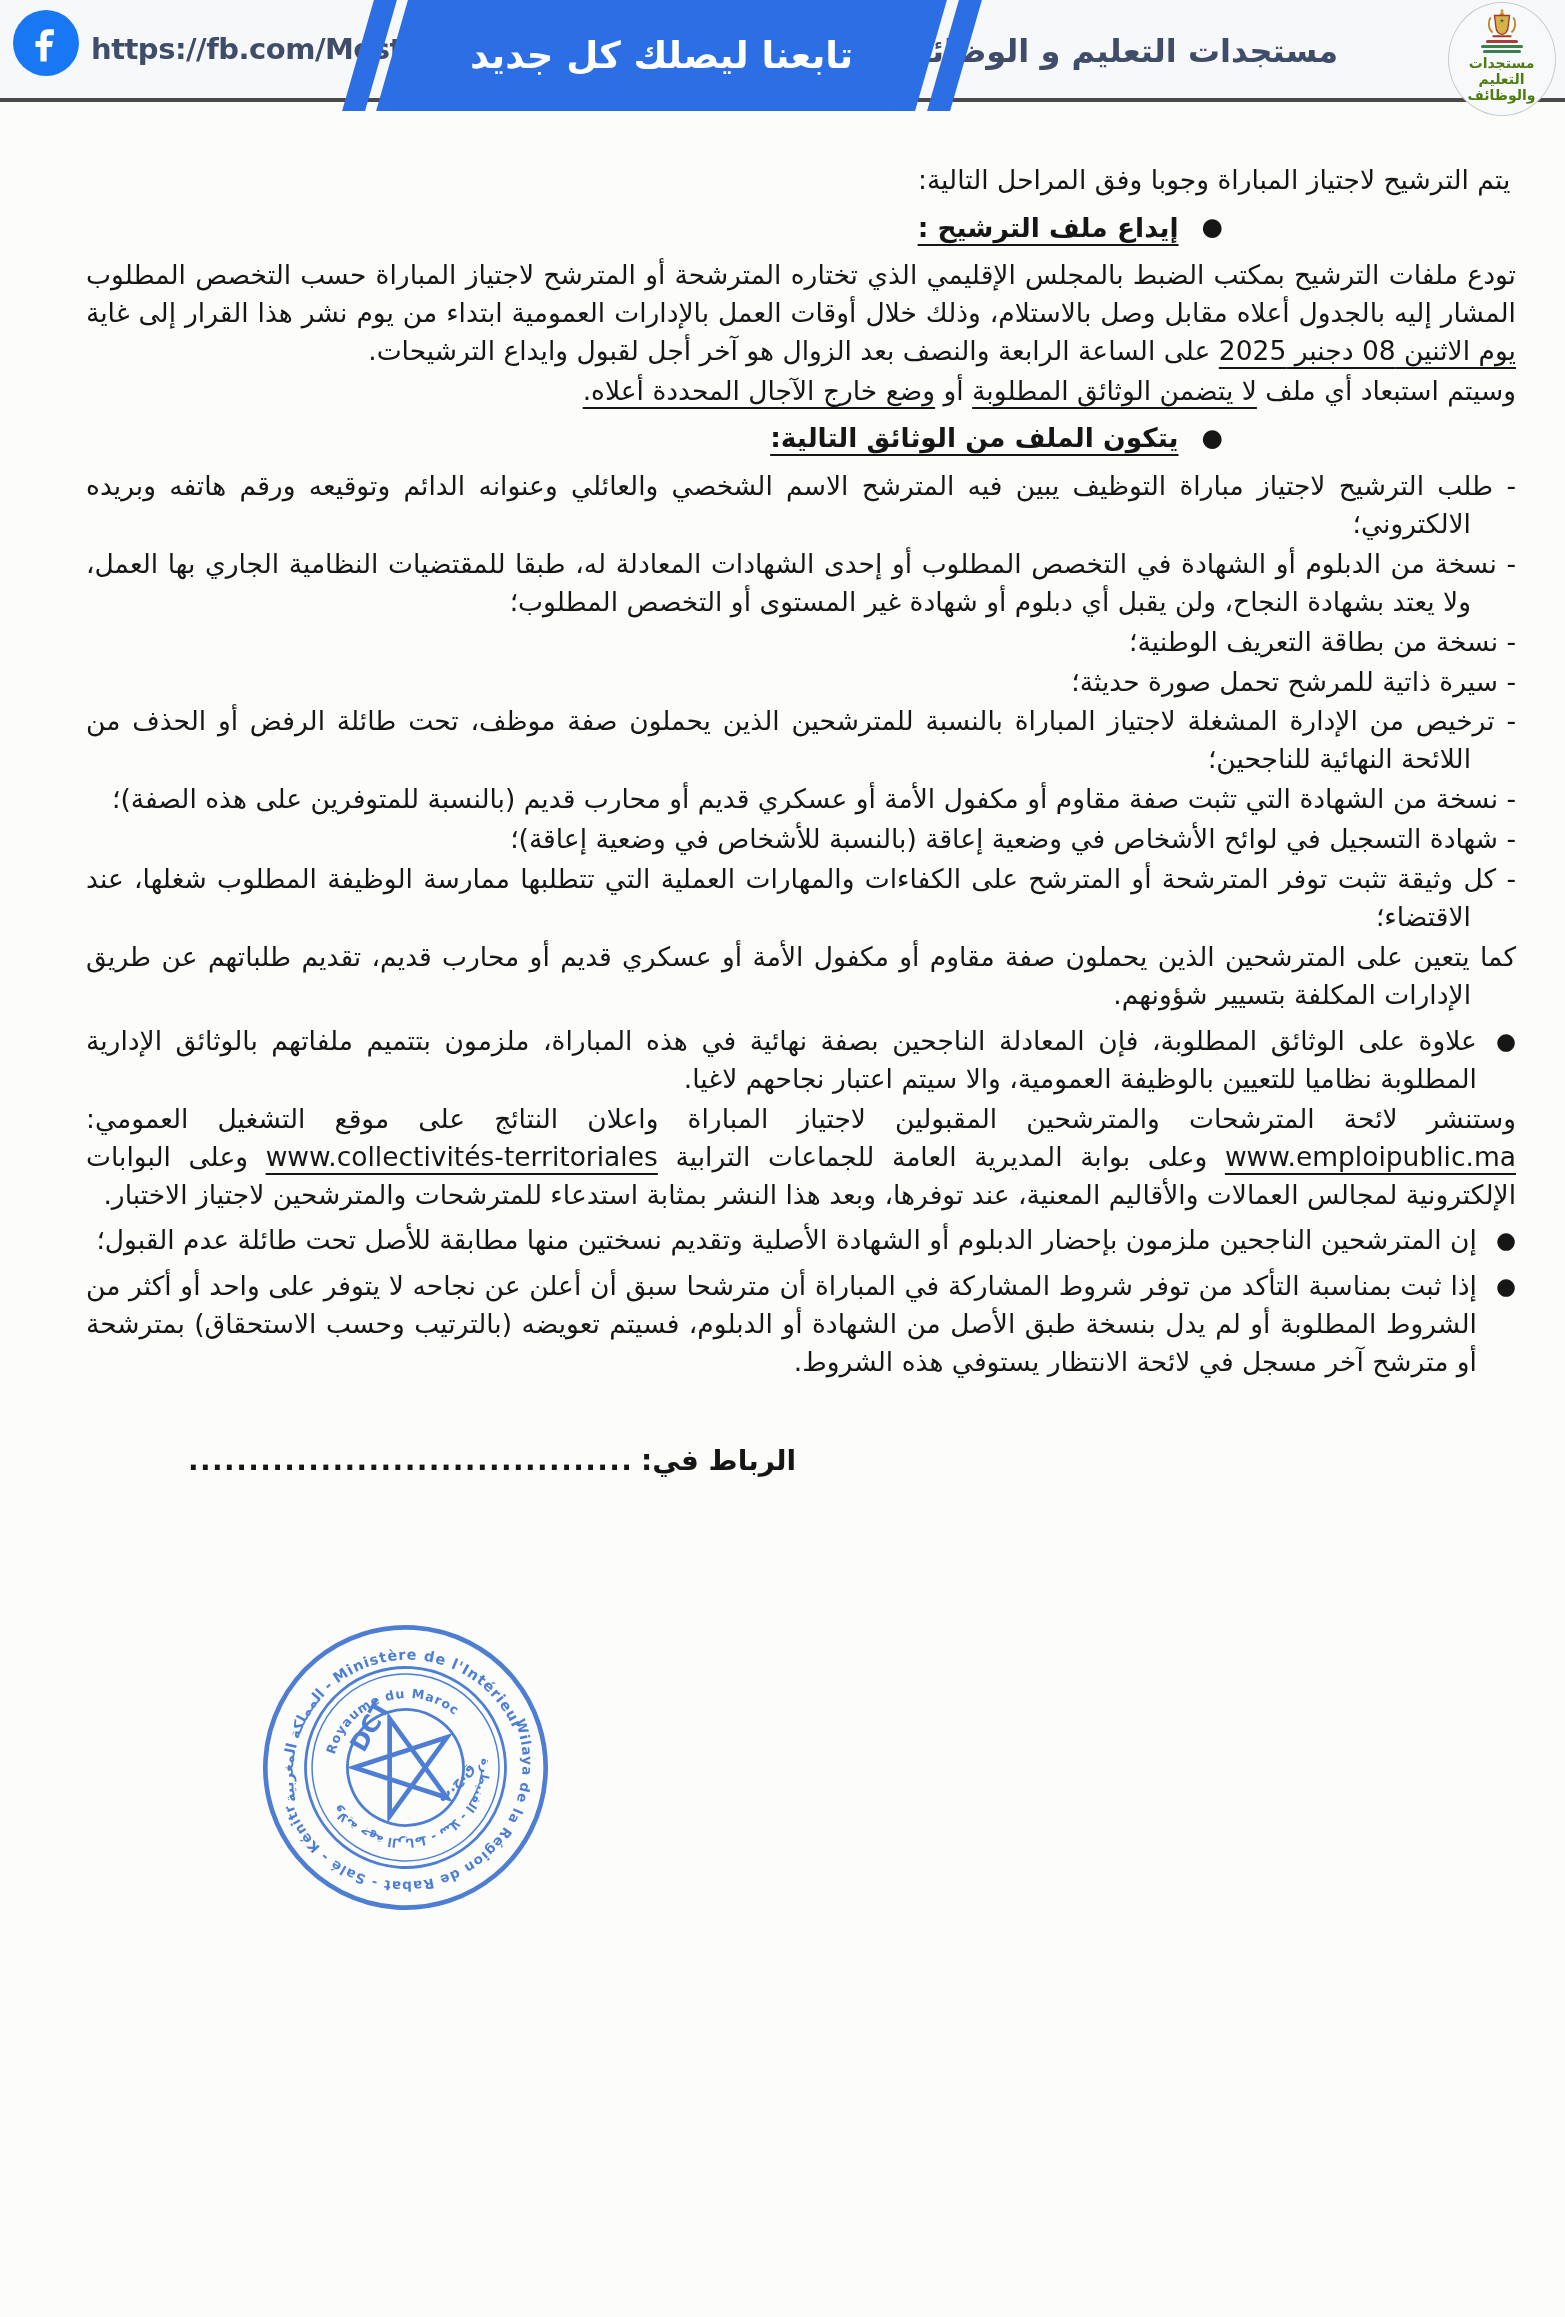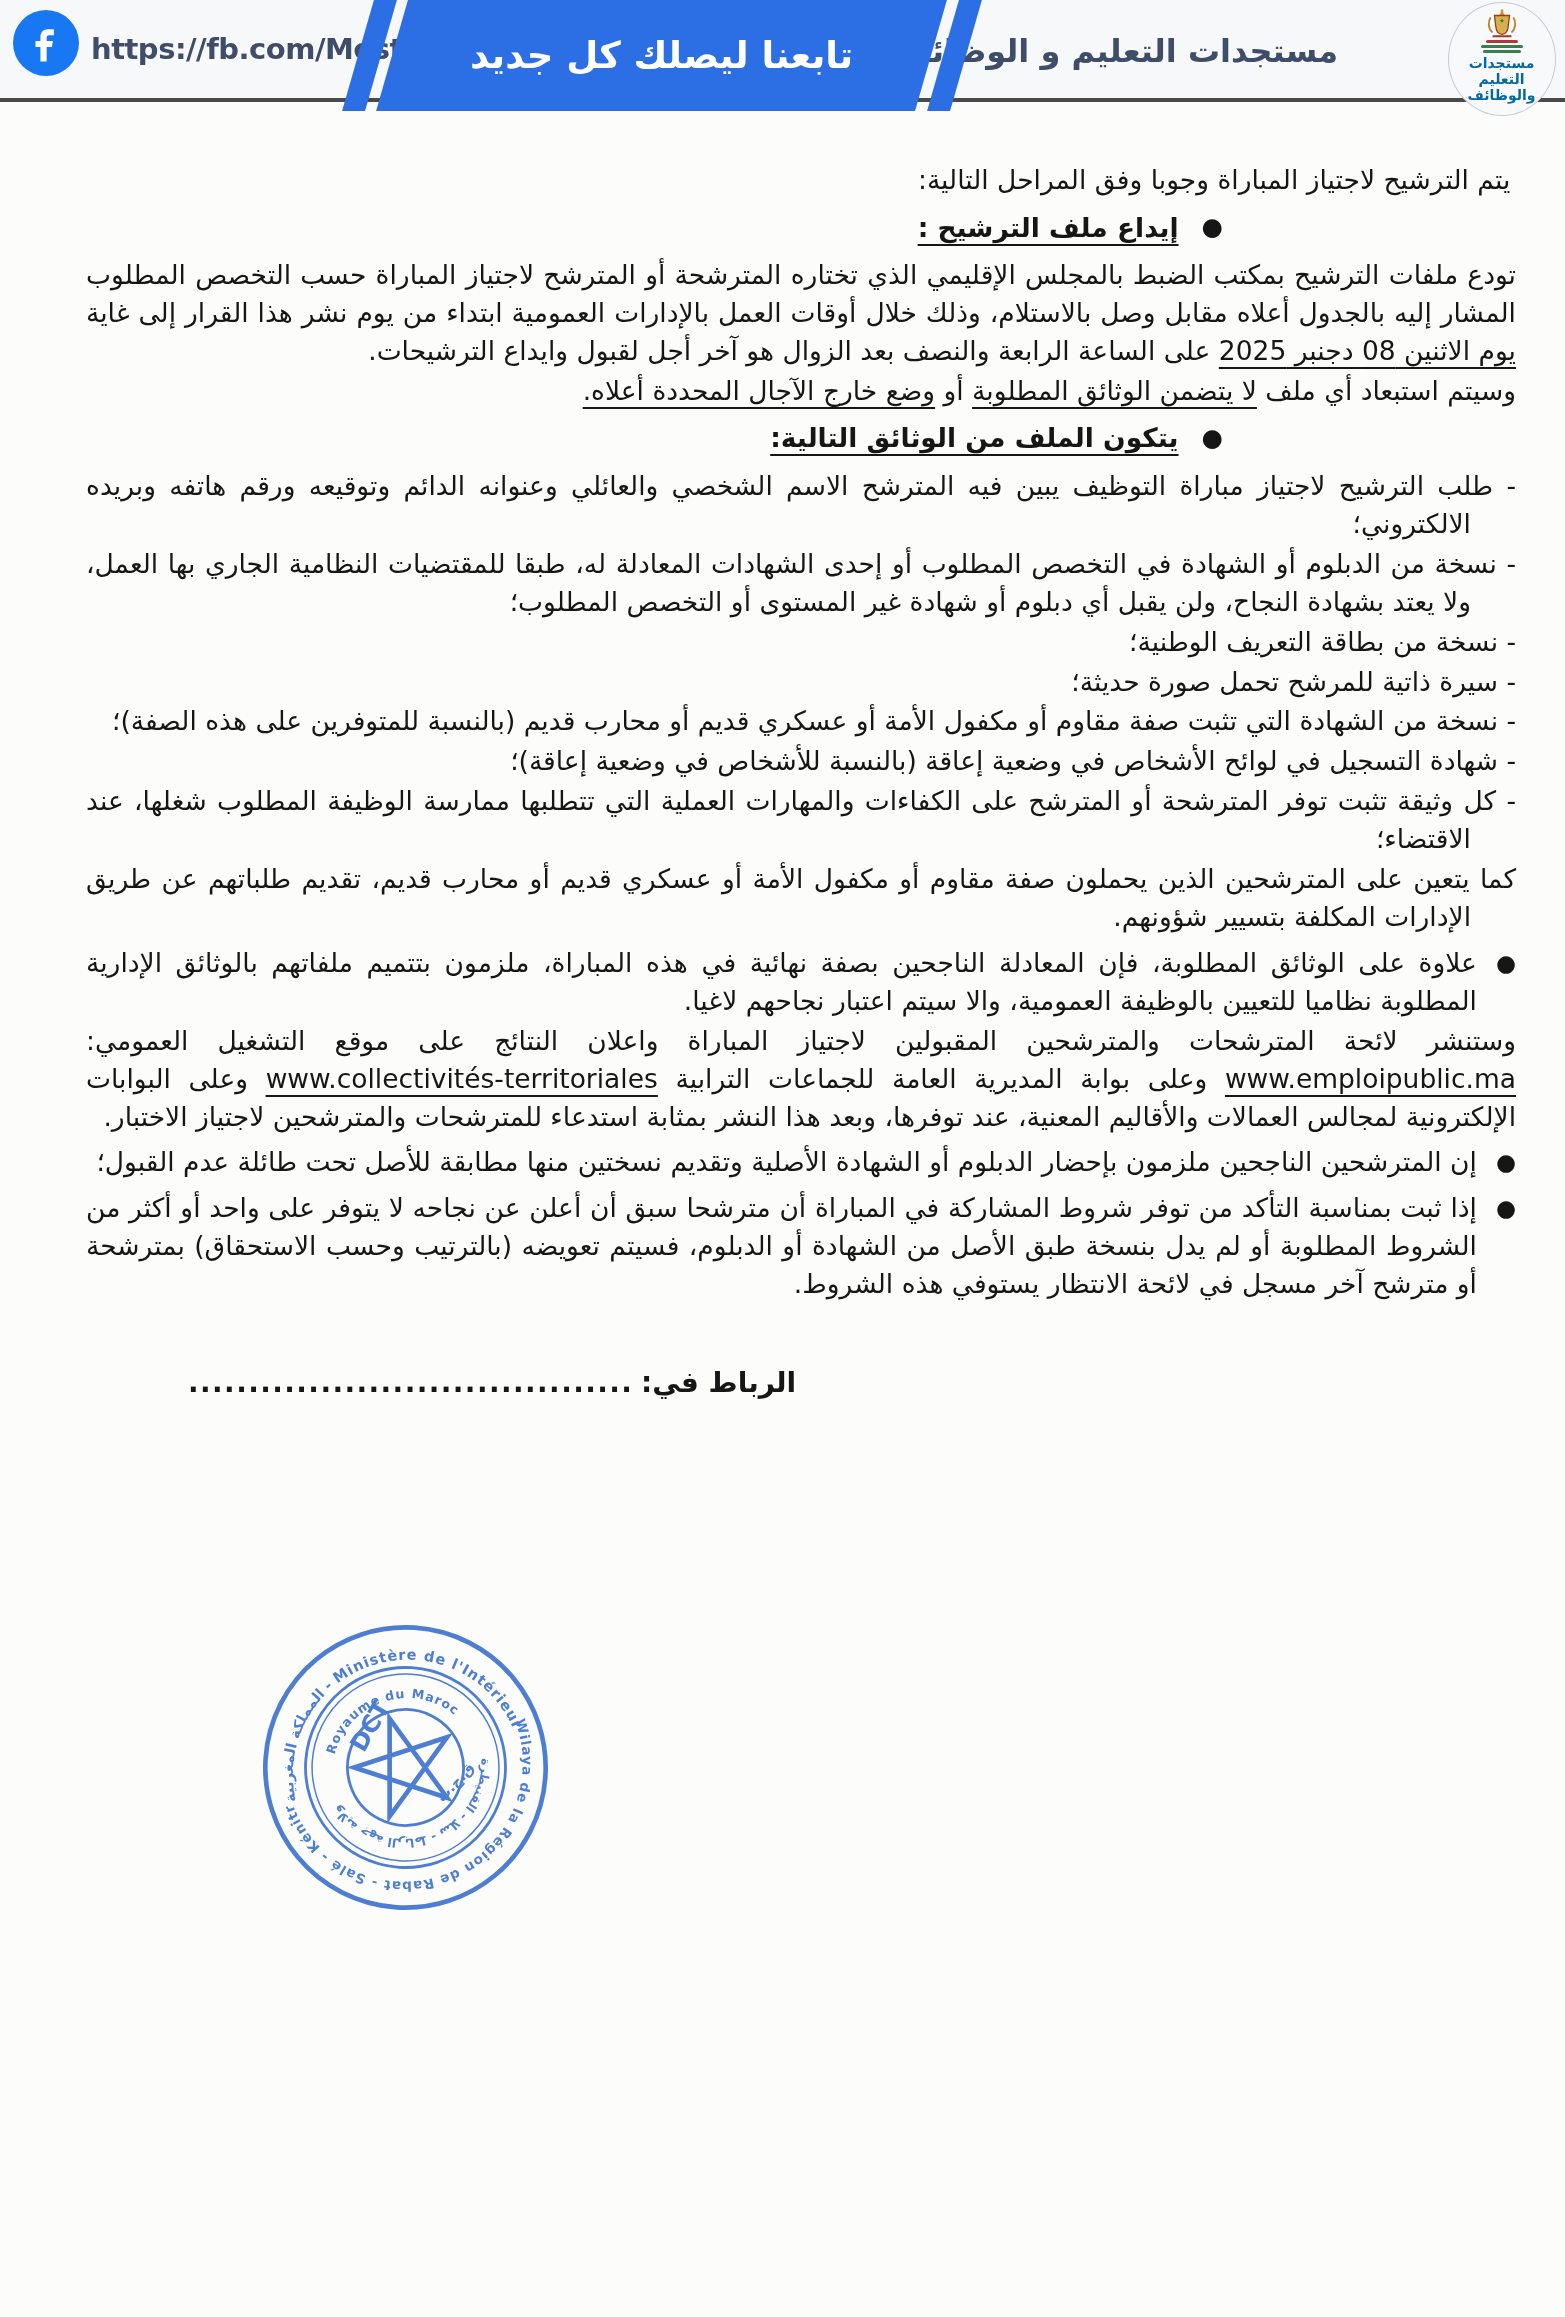--- a/index.html
+++ b/index.html
@@ -42,21 +42,21 @@
     position:absolute; right:9.5px; top:1.9px; width:108px; height:114px;
     background:#f8f9fb; border:1.9px solid #c6ccd4; border-radius:50%;
     display:flex; flex-direction:column; align-items:center; padding-top:4.7px;
     z-index:4; overflow:hidden;
   }
   .logo-tiny { display:flex; flex-direction:column; gap:1.9px; align-items:center; margin:0.9px 0 1.9px; }
   .logo-tiny i { display:block; height:2.8px; border-radius:1.9px; background:#3a7f4e; }
   .logo-tiny i:nth-child(1){ width:32px; background:#b03a3a; }
   .logo-tiny i:nth-child(2){ width:42px; }
   .logo-tiny i:nth-child(3){ width:38px; }
-  .logo-txt { font-size:14px; font-weight:bold; color:#0369a1; line-height:16px; direction:rtl; text-align:center; }
+  .logo-txt { font-size:14px; font-weight:bold; color:#4d7c0f; line-height:16px; direction:rtl; text-align:center; }
   
   .content {
     position:relative; direction:rtl; text-align:justify;
     padding:0 49px 0 86px; font-size:26.5px; line-height:38px; z-index:1;
   }
   .intro { margin:59px 5.7px 0 0; }
   .sec-heading {
     display:flex; align-items:center; gap:23px;
     margin:9.5px 293px 9.5px 0; font-weight:bold;
   }
@@ -137,20 +137,21 @@
 
     <div class="sec-heading">
       <span class="blt">●</span>
       <span class="ht">يتكون الملف من الوثائق التالية:</span>
     </div>
 
     <p class="hang">- طلب الترشيح لاجتياز مباراة التوظيف يبين فيه المترشح الاسم الشخصي والعائلي وعنوانه الدائم وتوقيعه ورقم هاتفه وبريده الالكتروني؛</p>
     <p class="hang">- نسخة من الدبلوم أو الشهادة في التخصص المطلوب أو إحدى الشهادات المعادلة له، طبقا للمقتضيات النظامية الجاري بها العمل، ولا يعتد بشهادة النجاح، ولن يقبل أي دبلوم أو شهادة غير المستوى أو التخصص المطلوب؛</p>
     <p class="hang">- نسخة من بطاقة التعريف الوطنية؛</p>
     <p class="hang">- سيرة ذاتية للمرشح تحمل صورة حديثة؛</p>
+    <p class="hang">- ترخيص من الإدارة المشغلة لاجتياز المباراة بالنسبة للمترشحين الذين يحملون صفة موظف، تحت طائلة الرفض أو الحذف من اللائحة النهائية للناجحين؛</p>
     <p class="hang">- نسخة من الشهادة التي تثبت صفة مقاوم أو مكفول الأمة أو عسكري قديم أو محارب قديم (بالنسبة للمتوفرين على هذه الصفة)؛</p>
     <p class="hang">- شهادة التسجيل في لوائح الأشخاص في وضعية إعاقة (بالنسبة للأشخاص في وضعية إعاقة)؛</p>
     <p class="hang">- كل وثيقة تثبت توفر المترشحة أو المترشح على الكفاءات والمهارات العملية التي تتطلبها ممارسة الوظيفة المطلوب شغلها، عند الاقتضاء؛</p>
 
     <p class="hang">كما يتعين على المترشحين الذين يحملون صفة مقاوم أو مكفول الأمة أو عسكري قديم أو محارب قديم، تقديم طلباتهم عن طريق الإدارات المكلفة بتسيير شؤونهم.</p>
 
     <div class="bullet-para">
       <span class="blt">●</span>
       <div class="bp-text">علاوة على الوثائق المطلوبة، فإن المعادلة الناجحين بصفة نهائية في هذه المباراة، ملزمون بتتميم ملفاتهم بالوثائق الإدارية المطلوبة نظاميا للتعيين بالوظيفة العمومية، والا سيتم اعتبار نجاحهم لاغيا.</div>
     </div>

